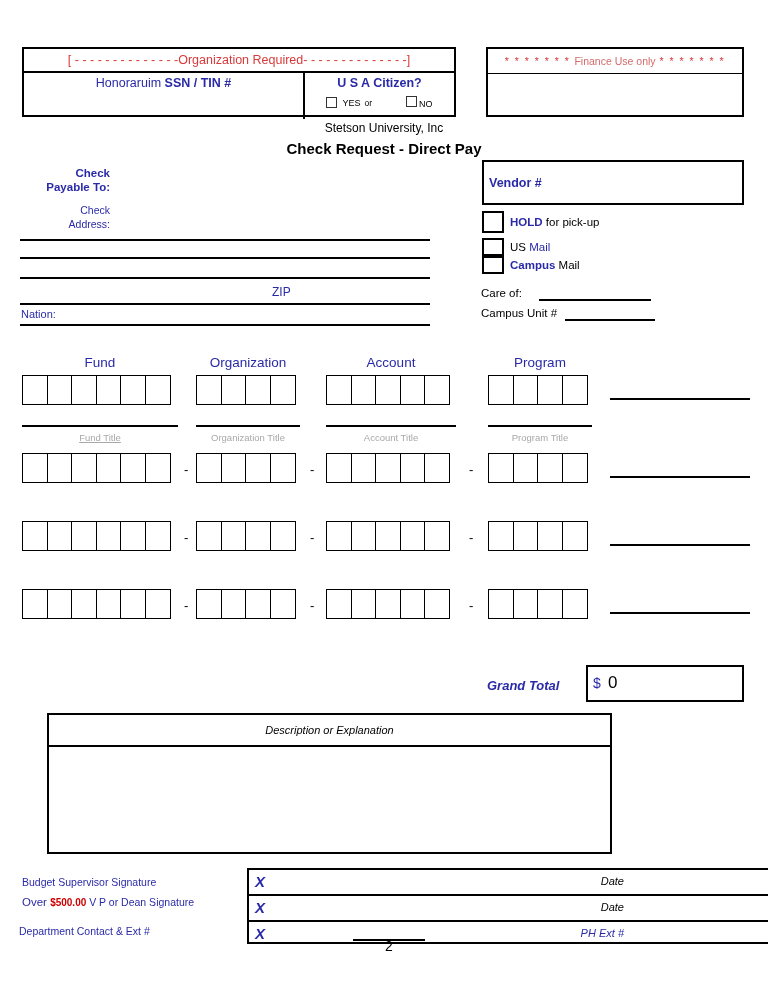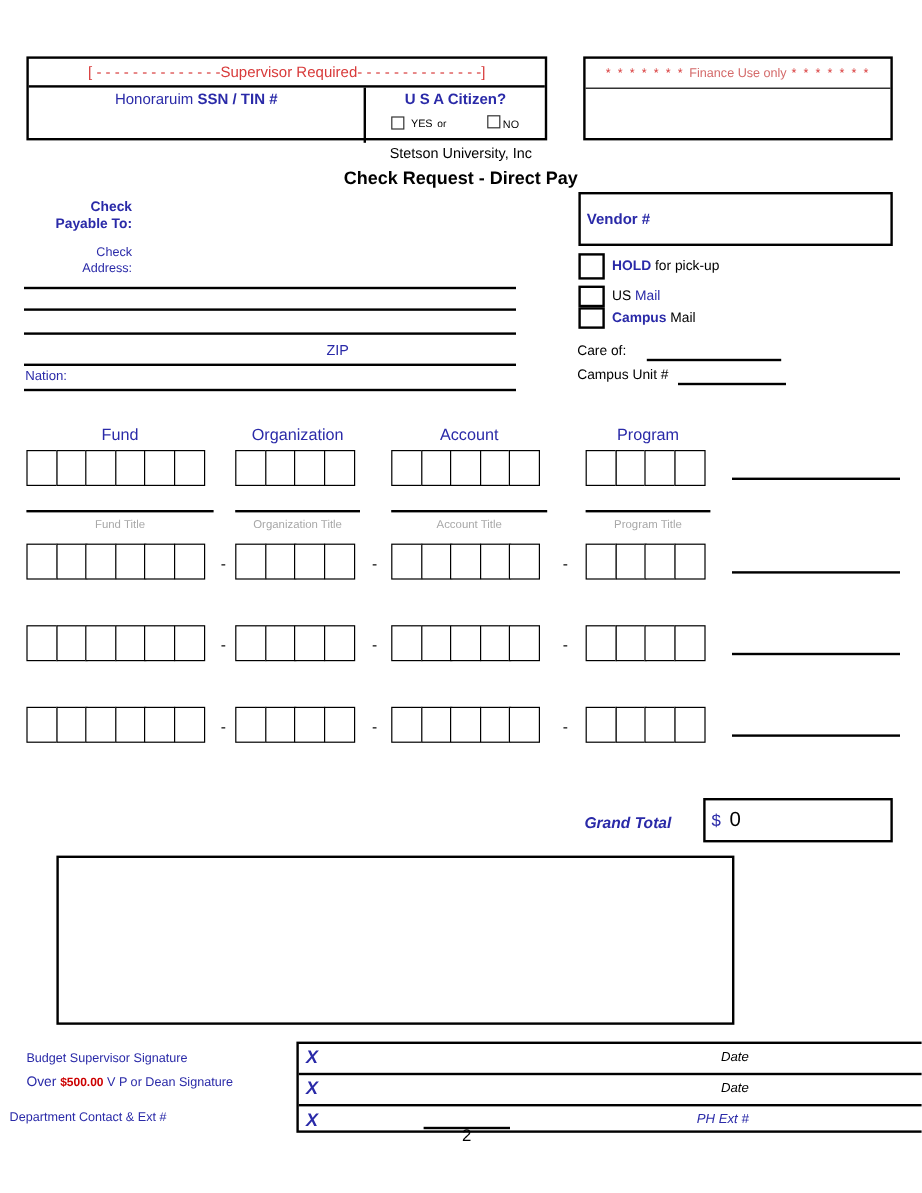--- a/index.html
+++ b/index.html
@@ -146,21 +146,21 @@
   #gt-value { position: absolute; left: 20px; top: 6px; font-size: 17px; color: #000; }
 
   
   #desc-box { left: 47px; top: 713px; width: 565px; height: 141px; border: 2px solid #000; box-sizing: border-box; }
   #desc-head { height: 30px; border-bottom: 2px solid #000; display: flex; align-items: center; justify-content: center; font-size: 11px; font-style: italic; }
 
   
   .sig-label { position: absolute; font-size: 10.5px; color: #2a2aa8; white-space: nowrap; }
   #siglbl1 { left: 22px; top: 876px; }
   #siglbl2 { left: 22px; top: 896px; }
-  #siglbl3 { left: 8px; top: 925px; }
+  #siglbl3 { left: 19px; top: 925px; }
   #siglbl2 .over { font-size: 11.5px; color: #2a2aa8; }
   #siglbl2 .amt { font-size: 10px; color: #cc0000; font-weight: bold; }
   #siglbl2 .rest { font-size: 10.5px; color: #2a2aa8; }
 
   #sig-box { left: 247px; top: 868px; width: 524px; height: 76px; border: 2px solid #000; box-sizing: border-box; }
   .sig-row { height: 24px; border-bottom: 2px solid #000; position: relative; }
   .sig-row:last-child { border-bottom: none; }
   .sig-x { position: absolute; left: 6px; top: 3px; font-size: 15px; font-weight: bold; font-style: italic; color: #2a2aa8; }
   .sig-right { position: absolute; right: 145px; top: 5px; font-size: 11px; font-style: italic; }
   .sig-right.blue { color: #2a2aa8; }
@@ -171,21 +171,21 @@
   #footer-text { left: 440px; top: 944px; width: 280px; text-align: center; font-size: 9.5px; }
 </style>
 </head>
 <body>
 
 <div class="page">
 
   <div class="abs" id="info-box">
     <div id="info-required-row">
       <span class="dash">[ - - - - - - - - - - - - - -</span>
-        <span class="red">Supervisor Required</span>
+        <span class="red">Organization Required</span>
         <span class="dash">- - - - - - - - - - - - - -]</span>
     </div>
     <div id="info-cols">
       <div id="honorarium-cell">
         <div id="honorarium-label"><span>Honoraruim </span><span style="font-weight:bold">SSN / TIN #</span></div>
       </div>
       <div id="citizen-cell">
         <div id="citizen-label">U S A Citizen?</div>
         <div id="citizen-checks">
           <span class="chkbox"></span>
@@ -370,36 +370,37 @@
       </div>
       <div class="dash-sep" style="left: 469px; top: 598px;">-</div>
       <div class="cellgroup" style="left: 488px; top: 589px;">
         <div class="cell" style="width: 26px;"></div>
         <div class="cell" style="width: 26px;"></div>
         <div class="cell" style="width: 26px;"></div>
         <div class="cell" style="width: 26px;"></div>
       </div>
       <div class="amt-line" style="top: 612px;"></div>
       <div class="title-line" style="left: 22px; top: 425px; width: 156px;"></div>
-      <div class="title-lbl" style="left: 22px; top: 432px; width: 156px;">Fund Title</div>
+      <div class="title-lbl" style="left: 22px; top: 432px; width: 156px; text-decoration: underline;">Fund Title</div>
       <div class="title-line" style="left: 196px; top: 425px; width: 104px;"></div>
       <div class="title-lbl" style="left: 196px; top: 432px; width: 104px;">Organization Title</div>
       <div class="title-line" style="left: 326px; top: 425px; width: 130px;"></div>
       <div class="title-lbl" style="left: 326px; top: 432px; width: 130px;">Account Title</div>
       <div class="title-line" style="left: 488px; top: 425px; width: 104px;"></div>
       <div class="title-lbl" style="left: 488px; top: 432px; width: 104px;">Program Title</div>
     </div>
 
   <div class="abs" id="grand-total-label">Grand Total</div>
   <div class="abs" id="grand-total-box">
     <span id="gt-dollar">$</span>
     <span id="gt-value">0</span>
   </div>
 
   <div class="abs" id="desc-box">
+    <div id="desc-head">Description or Explanation</div>
     <div style="height:107px"></div>
   </div>
 
   <div class="abs sig-label" id="siglbl1">Budget Supervisor Signature</div>
   <div class="abs sig-label" id="siglbl2"><span class="over">Over </span><span class="amt">$500.00</span><span class="rest"> V P or Dean Signature</span></div>
   <div class="abs sig-label" id="siglbl3">Department Contact &amp; Ext #</div>
 
   <div class="abs" id="sig-box">
     <div class="sig-row">
       <span class="sig-x">X</span>

